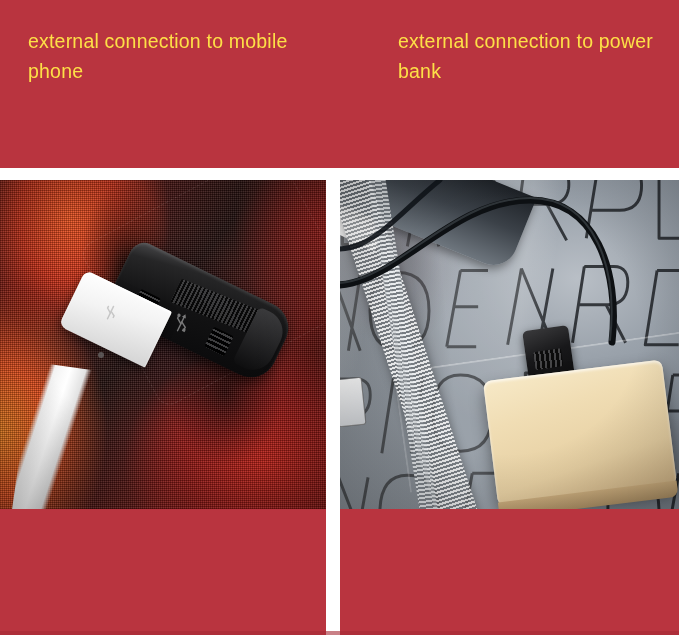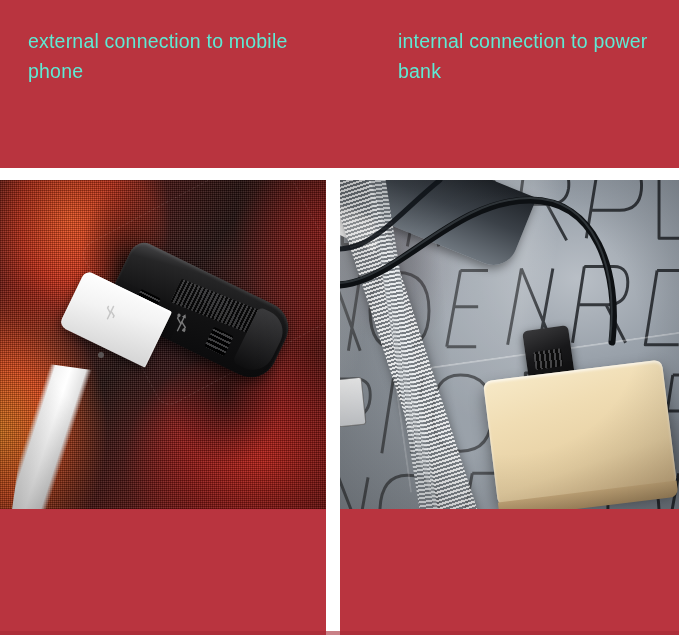--- a/index.html
+++ b/index.html
@@ -331,21 +331,21 @@
     position: absolute;
     inset: 0;
     background: radial-gradient(ellipse 85% 85% at 50% 45%, rgba(0,0,0,0) 45%, rgba(0,0,0,.28) 100%);
     pointer-events: none;
   }
   .caption {
     position: absolute;
     top: 26px;
     font-size: 19.5px;
     line-height: 30px;
-    color: #5eead4;
+    color: #fde047;
     letter-spacing: .2px;
   }
   .caption-left  { left: 28px;  width: 290px; }
   .caption-right { left: 398px; width: 270px; }
 
   
   .divider {
     position: absolute;
     left: 326px;
     top: 168px;
@@ -490,19 +490,19 @@
         <div class="photo-shade"></div>
       </div>
     </div>
   </div>
 
   <div class="caption-band-left"></div>
   <div class="caption-band-right"></div>
 
   <div class="caption caption-left">external connection to mobile phone</div>
 
-  <div class="caption caption-right">internal connection to power bank</div>
+  <div class="caption caption-right">external connection to power bank</div>
 
   <div class="divider"></div>
   <div class="divider-caption"></div>
 
   <div class="bottom-line"></div>
 </div>
 
 </body></html>

